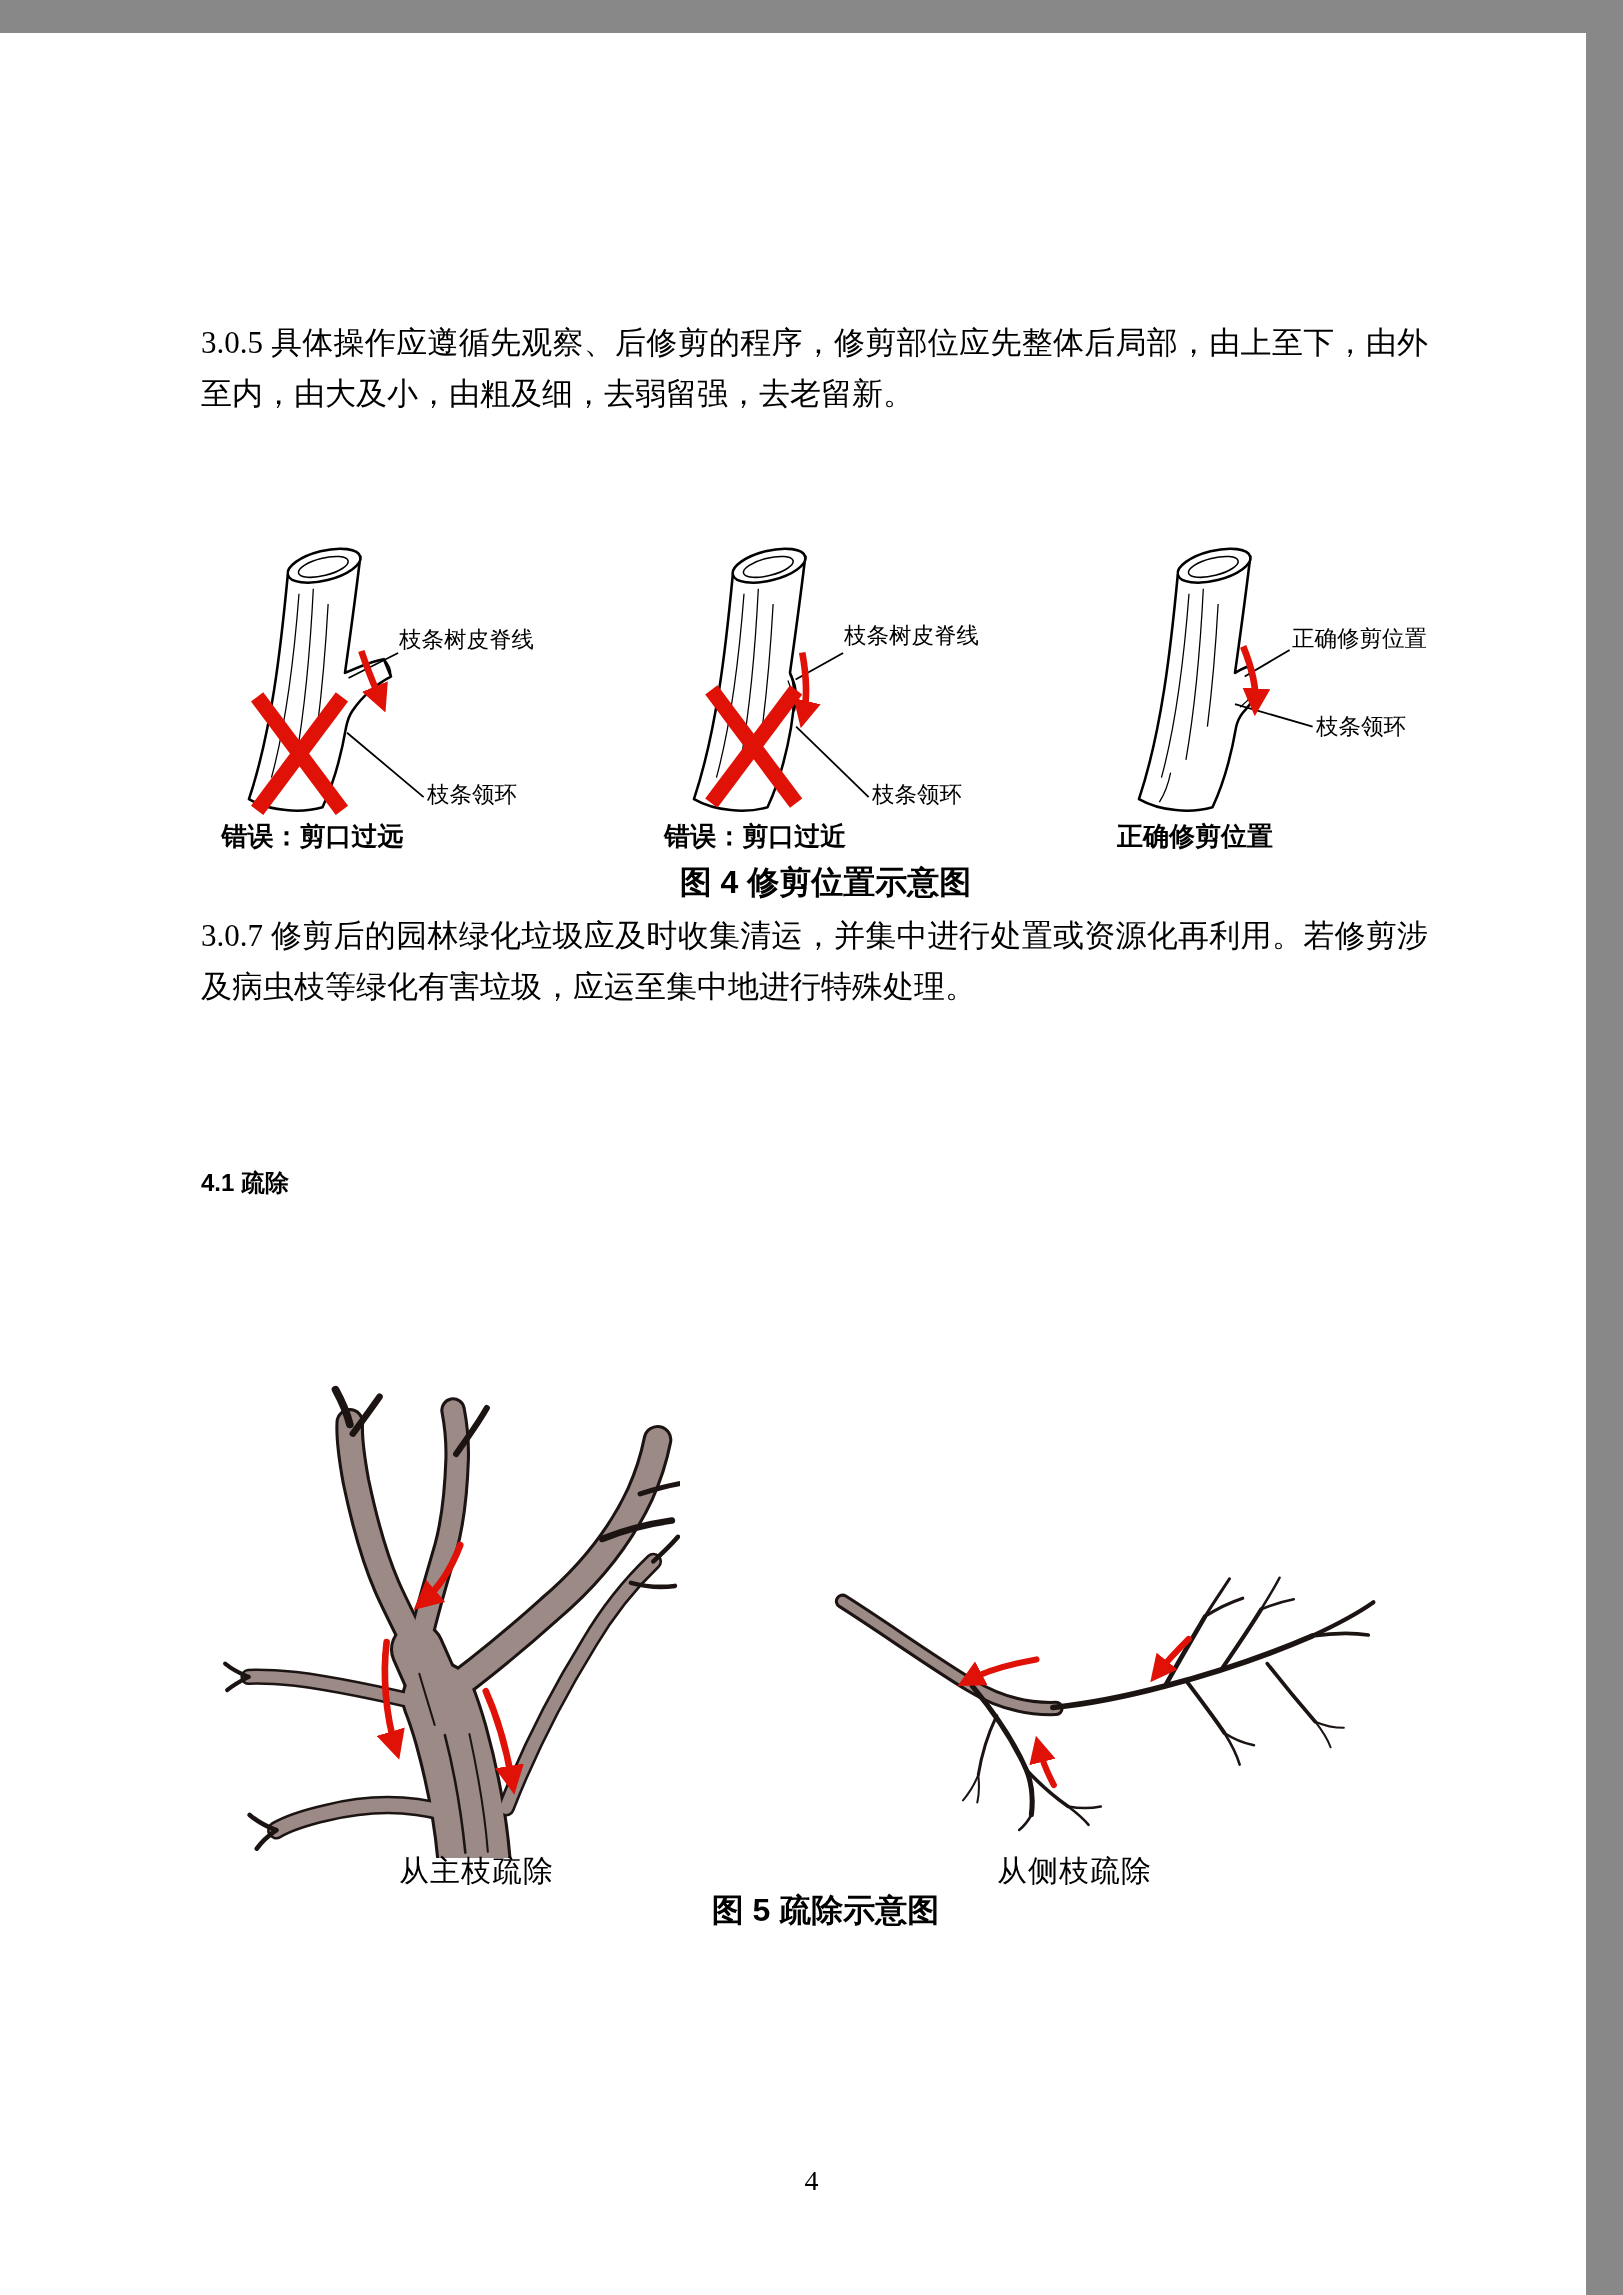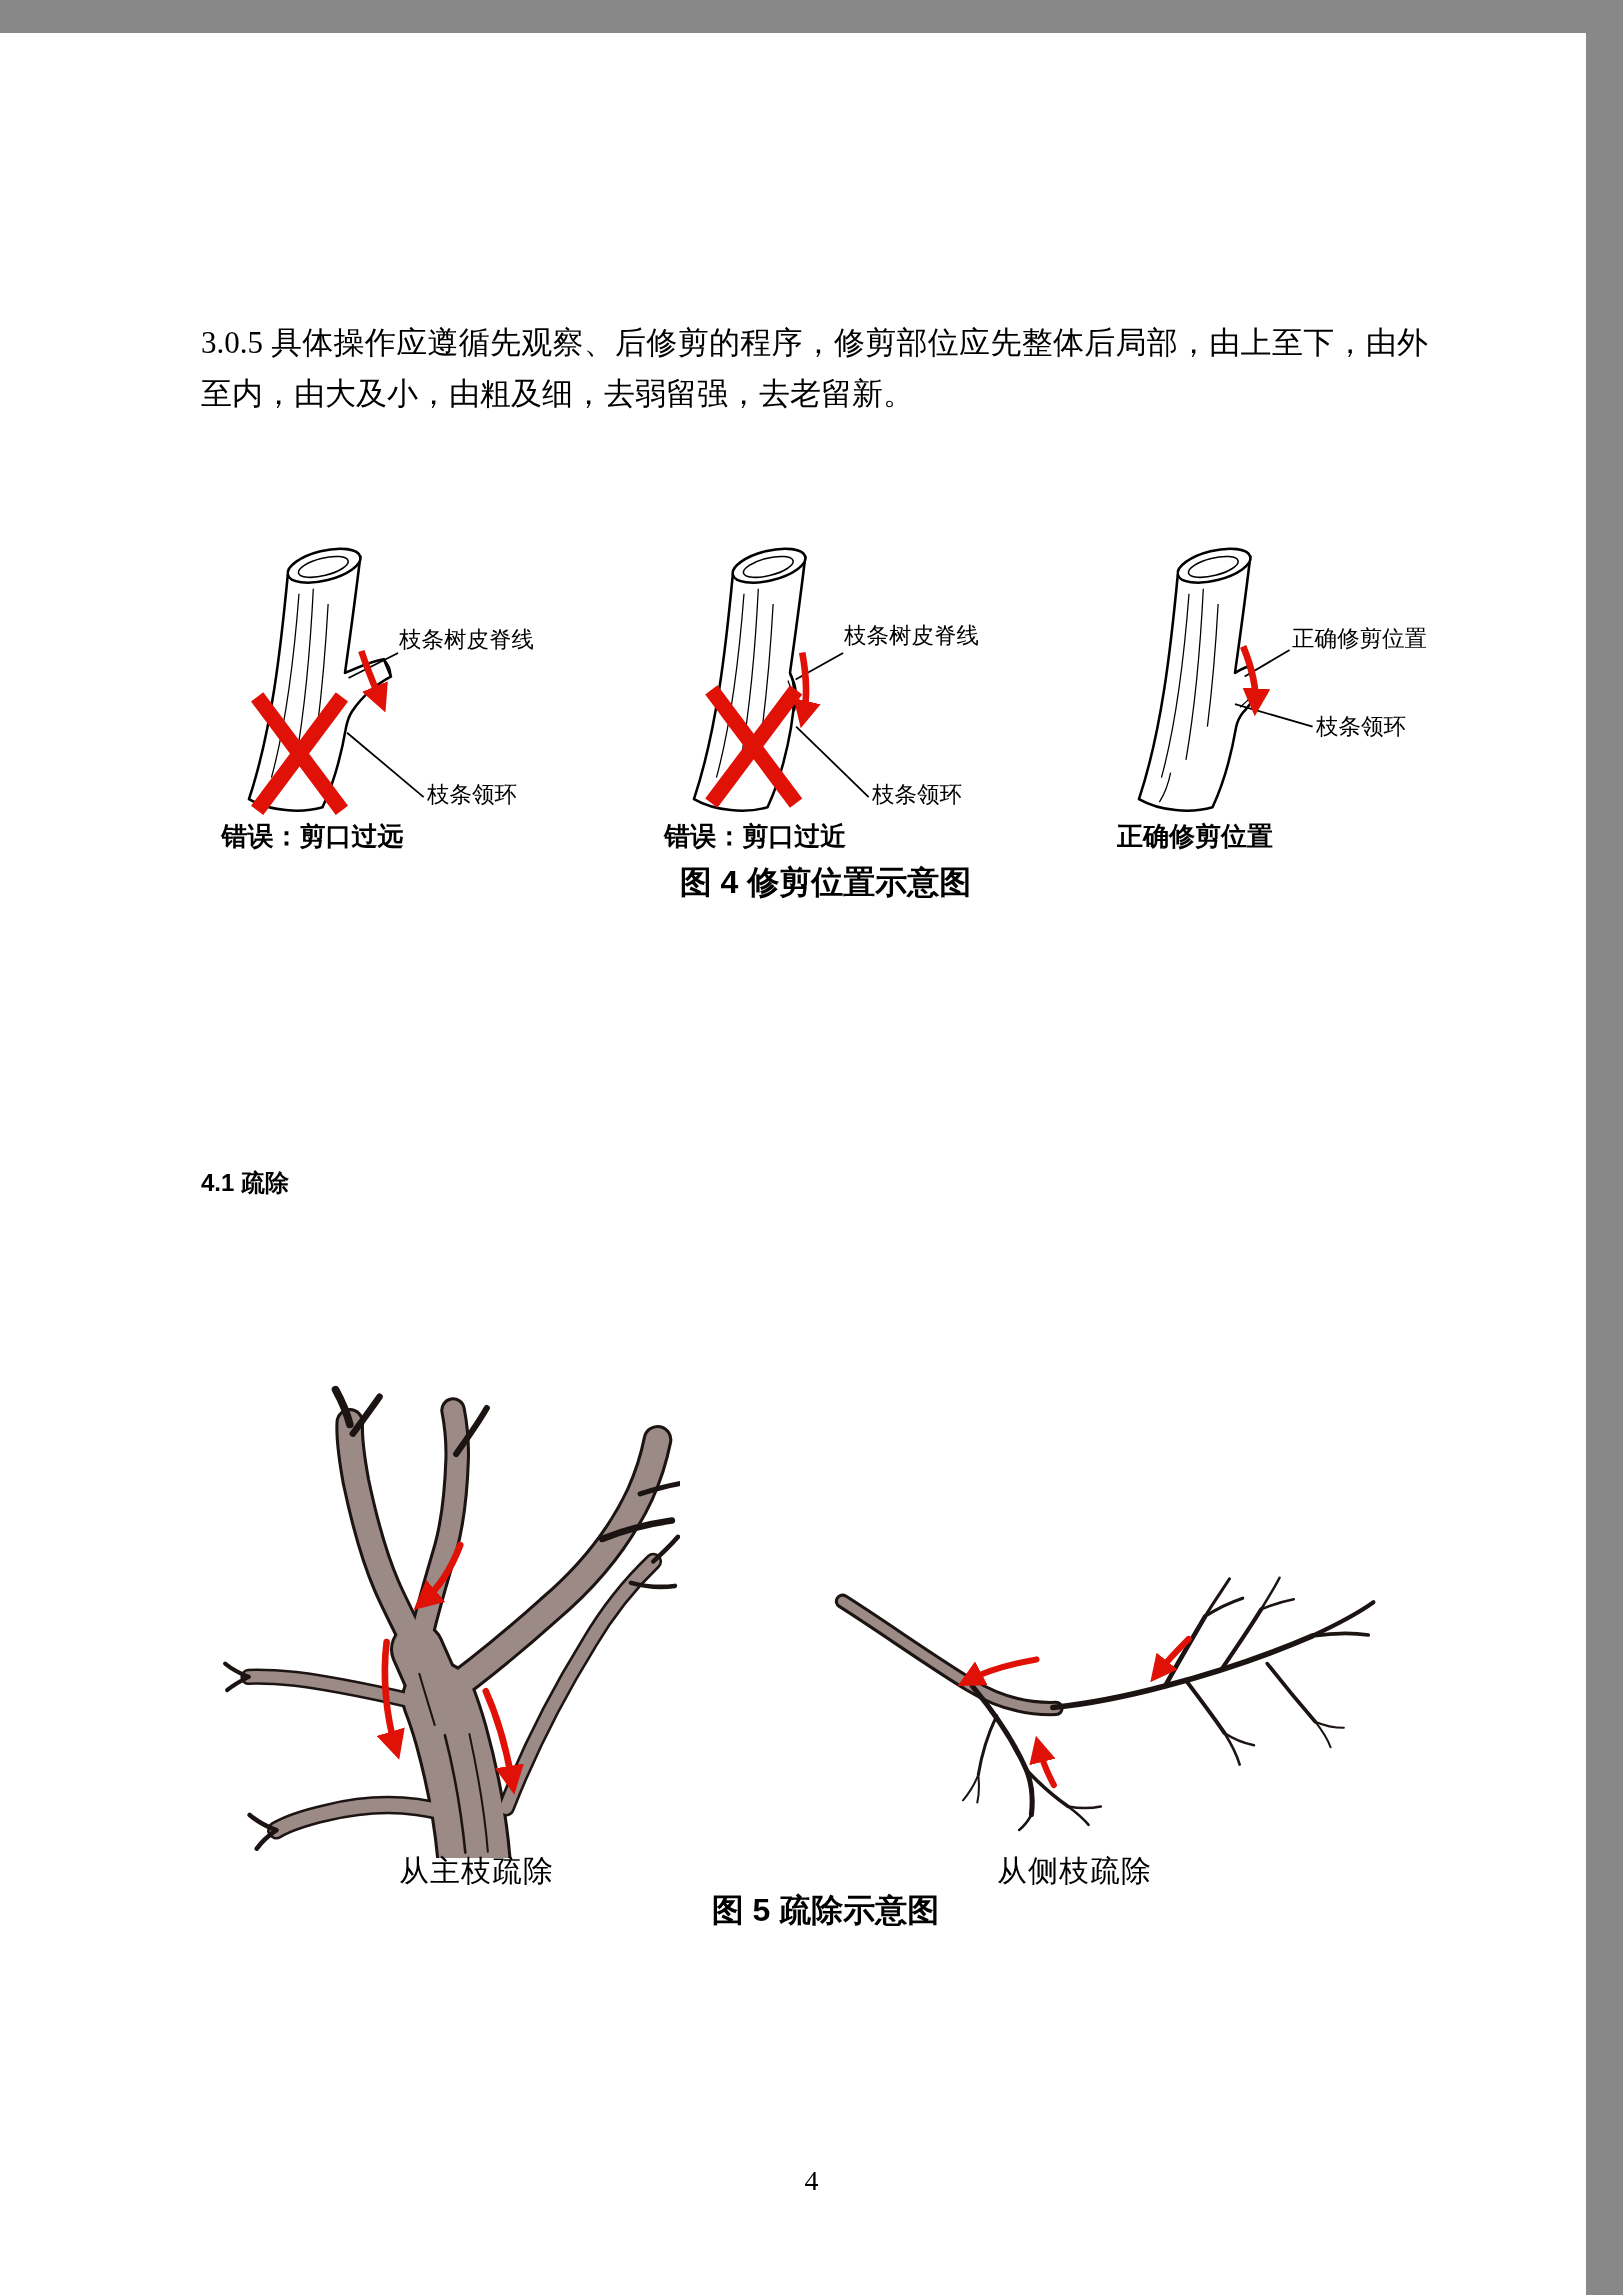--- a/index.html
+++ b/index.html
@@ -172,20 +172,21 @@
       <path d="M 276,346 L 428,390" class="ink-stroke" stroke-width="3.5" fill="none"></path>
       <path d="M 292,233 C 308,272 318,315 316,348" fill="none" class="red-stroke" stroke-width="13" marker-end="url(#ahC)"></path>
     </svg>
     <span class="fig-label" style="left:198px;top:100px;">正确修剪位置</span>
     <span class="fig-label" style="left:222px;top:188px;">枝条领环</span>
     <span class="panel-caption" style="left:23px;top:292px;">正确修剪位置</span>
   </div>
 
   <div class="heading-center" style="top:829px;">图 4 修剪位置示意图</div>
 
+  <p class="body-text" style="top:877px;">3.0.7 修剪后的园林绿化垃圾应及时收集清运，并集中进行处置或资源化再利用。若修剪涉及病虫枝等绿化有害垃圾，应运至集中地进行特殊处理。</p>
 
   <div class="heading-left" style="top:1129px;">4.1 疏除</div>
 
   <div class="tree-fig" style="left:220px;top:1334px;width:460px;height:491px;">
     <svg width="460" height="491" viewBox="0 0 900 960">
       <defs>
         <marker id="ahL" viewBox="0 0 10 10" refX="6" refY="5" markerWidth="4.4" markerHeight="4.4" orient="auto">
           <path d="M0,0 L10,5 L0,10 z" class="red-fill"></path>
         </marker>
       </defs>

